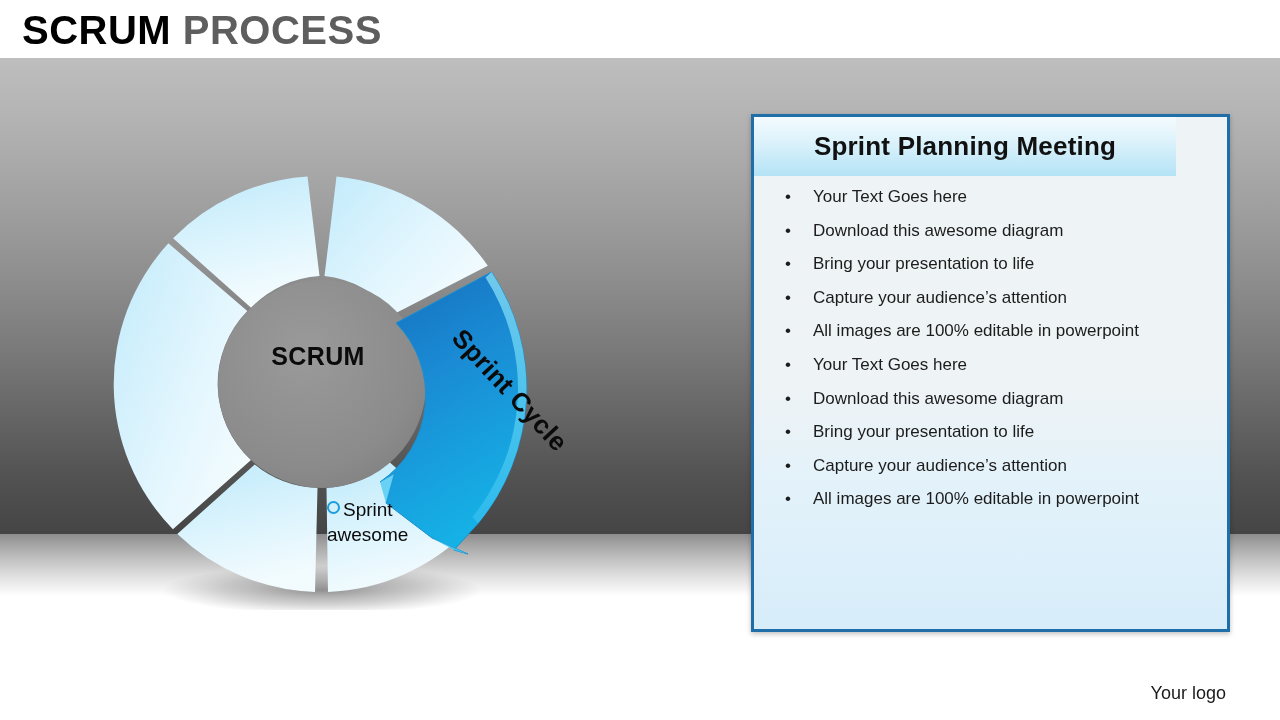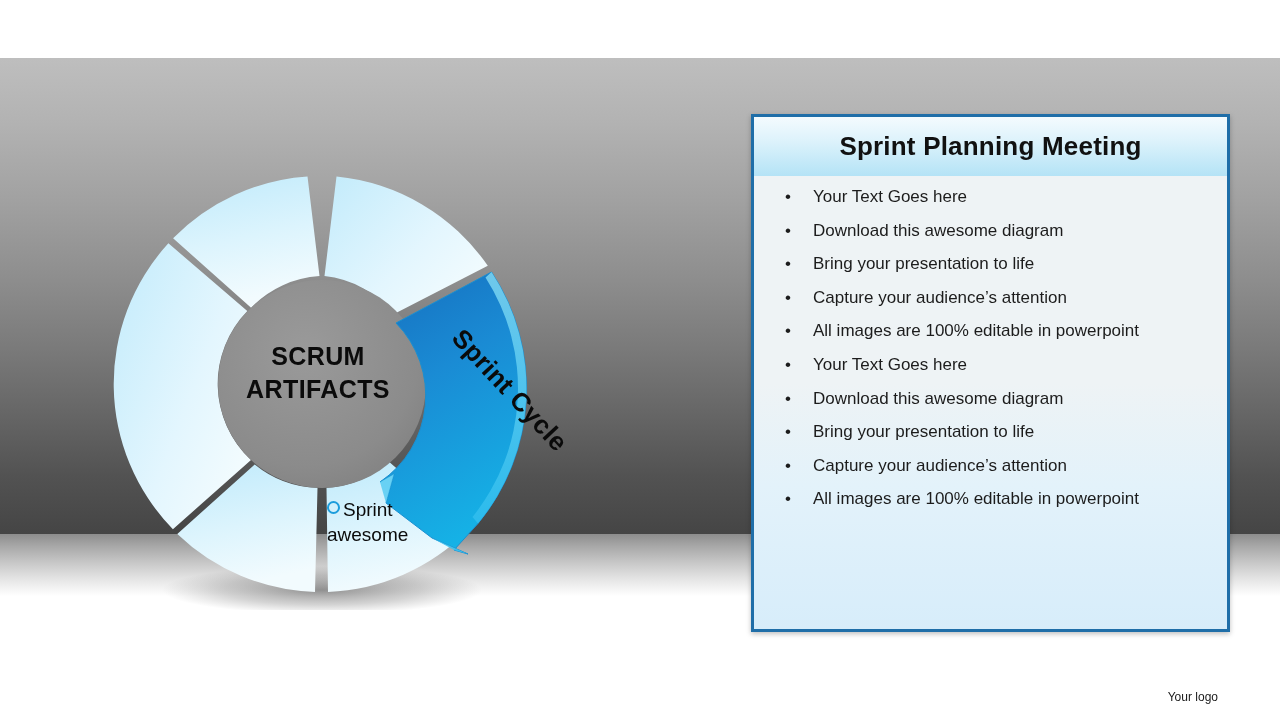--- a/index.html
+++ b/index.html
@@ -143,21 +143,21 @@
     height: 518px;
     border: 3px solid #1f6ea8;
     box-sizing: border-box;
     background: linear-gradient(to bottom, #eef3f5 0%, #eef3f5 52%, #e3f2fa 72%, #d7edfa 100%);
     z-index: 30;
     box-shadow: 0 2px 5px rgba(0,0,0,0.25);
   }
   #panel-header {
     position: absolute;
     left: 0; top: 0;
-    width: 473px;
+    width: 422px;
     height: 59px;
     background: linear-gradient(to bottom, #f4fbfe 0%, #dcf2fb 42%, #b4e3f6 100%);
     display: flex;
     align-items: center;
     justify-content: center;
   }
   #panel-header-title {
     font-size: 26px;
     font-weight: bold;
     color: #111111;
@@ -186,36 +186,41 @@
     left: 31px;
     top: 0;
     line-height: 33.6px;
     font-size: 17px;
     color: #1c1c1c;
   }
 
   
   #footer-logo {
     position: absolute;
-    right: 62px;
+    right: 54px;
     bottom: 16px;
-    font-size: 12px;
+    font-size: 18px;
     color: #1a1a1a;
     z-index: 40;
   }
 </style>
 </head>
 <body>
 
 <div id="slide">
 
   <div id="stage-dark"></div>
   <div id="stage-reflection"></div>
   <div id="stage-floor"></div>
 
+  <div id="title-bar">
+    <div id="page-title">
+      <span class="t-strong">SCRUM</span><span>&nbsp;</span><span class="t-soft">PROCESS</span>
+    </div>
+  </div>
 
   <div id="wheel-wrap">
     <svg id="wheel-svg" viewBox="0 0 452 452">
       <defs>
         <linearGradient id="gradLight" x1="0" y1="0" x2="0.25" y2="1">
           <stop offset="0%" stop-color="#bfeafb"></stop>
           <stop offset="55%" stop-color="#dcf4fd"></stop>
           <stop offset="100%" stop-color="#f2fbfe"></stop>
         </linearGradient>
         <linearGradient id="gradLight2" x1="0" y1="0" x2="1" y2="0.8">
@@ -283,21 +288,20 @@
         <path d="M 358.0 392.0 L 372.0 396.0 L 336.0 380.0 Z" fill="#3cc3ef" opacity="0.9"></path>
         <path d="M 290.0 345.0 L 298.0 316.0 L 284.0 324.0 Z" fill="#4fc9f1" opacity="0.8"></path>
       </g>
     </svg>
 
     <div class="seg-label-cycle">Sprint Cycle</div>
   </div>
 
   <div id="center-label">
     <div>SCRUM</div>
-    <div>ARTIFACTS</div>
   </div>
 
   <div id="sprint-review-callout">
     <div><span class="ring-bullet"></span><span>Sprint</span></div>
     <div>awesome</div>
   </div>
 
   <div id="info-panel">
     <div id="panel-header">
       <div id="panel-header-title">Sprint Planning Meeting</div>

